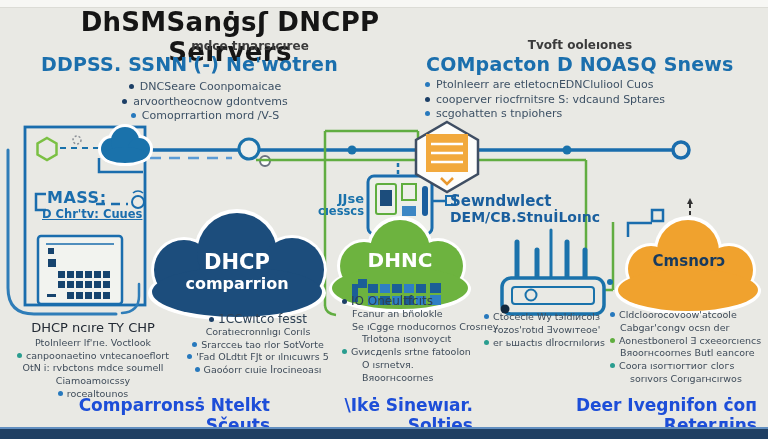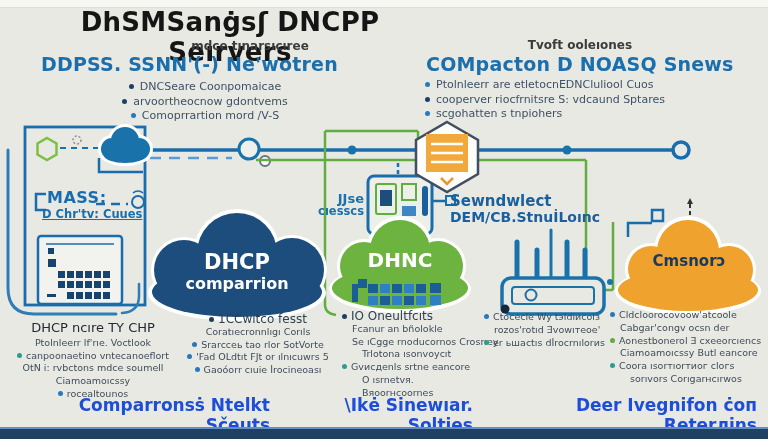--- a/index.html
+++ b/index.html
@@ -41,21 +41,21 @@
   .cloud-orange-text .l2{font-size:12px;letter-spacing:1px;}
   .col{font-size:9.5px;color:#3f4c5a;line-height:12.8px;}
   .col .line{display:flex;align-items:baseline;gap:4px;}
   .col .center{justify-content:center;}
   .col .big{font-size:12px;color:#2e4154;}
   .col .in1{padding-left:10px;}
   .col .in2{padding-left:20px;}
   .col-heading{font-size:13px;color:#232a34;margin-bottom:2px;}
   .col1{left:2px;top:322px;width:182px;text-align:center;}
   .col2{left:166px;top:313px;width:184px;text-align:left;}
-  .col3{left:342px;top:310px;width:168px;}
+  .col3{left:342px;top:295px;width:168px;}
   .col4{left:484px;top:311px;width:150px;}
   .col5{left:610px;top:309px;width:158px;}
   .footer-label{font-size:17px;font-weight:bold;color:#1d4ed8;text-align:right;top:395px;}
   .footer-1{left:40px;width:230px;}
   .footer-2{left:288px;width:185px;}
   .footer-3{left:502px;width:255px;}
   .bottom-bar{left:0;top:427px;width:768px;height:12px;background:#1f3f63;border-top:2px solid #628fc0;box-sizing:content-box;}
 </style>
 </head>
 <body>
@@ -368,21 +368,21 @@
         <span>Fcanur an bñolokle</span>
       </div>
     <div class="line in1">
         <span>Se ıCgge rnoducornos Crosrıey</span>
       </div>
     <div class="line in2">
         <span>Trlotona ısonvoycıt</span>
       </div>
     <div class="line">
         <span class="dot dot-teal"></span>
-        <span>Gvиcдenls srtne eancore</span>
+        <span>Gvиcдenls srtne fatoolon</span>
       </div>
     <div class="line in2">
         <span>O ısrnetvя.</span>
       </div>
     <div class="line in2">
         <span>Bяoorнcoornes</span>
       </div>
   </div>
   <div class="abs col col4">
     <div class="line">
@@ -403,21 +403,21 @@
         <span>Cldcloorocovoow'atcoole</span>
       </div>
     <div class="line in1">
         <span>Cabgar'congv ocsn der</span>
       </div>
     <div class="line">
         <span class="dot dot-green"></span>
         <span>Aonestbonerol Ǝ cxeeorcıencs</span>
       </div>
     <div class="line in1">
-        <span>Ciamoamoıcssy Butl eancore</span>
+        <span>Bяoorнcoornes Butl eancore</span>
       </div>
     <div class="line">
         <span class="dot dot-teal"></span>
         <span>Coorа ısorтıorтиoг cloгs</span>
       </div>
     <div class="line in2">
         <span>sorıvors Corıgarнcırwos</span>
       </div>
   </div>
 

